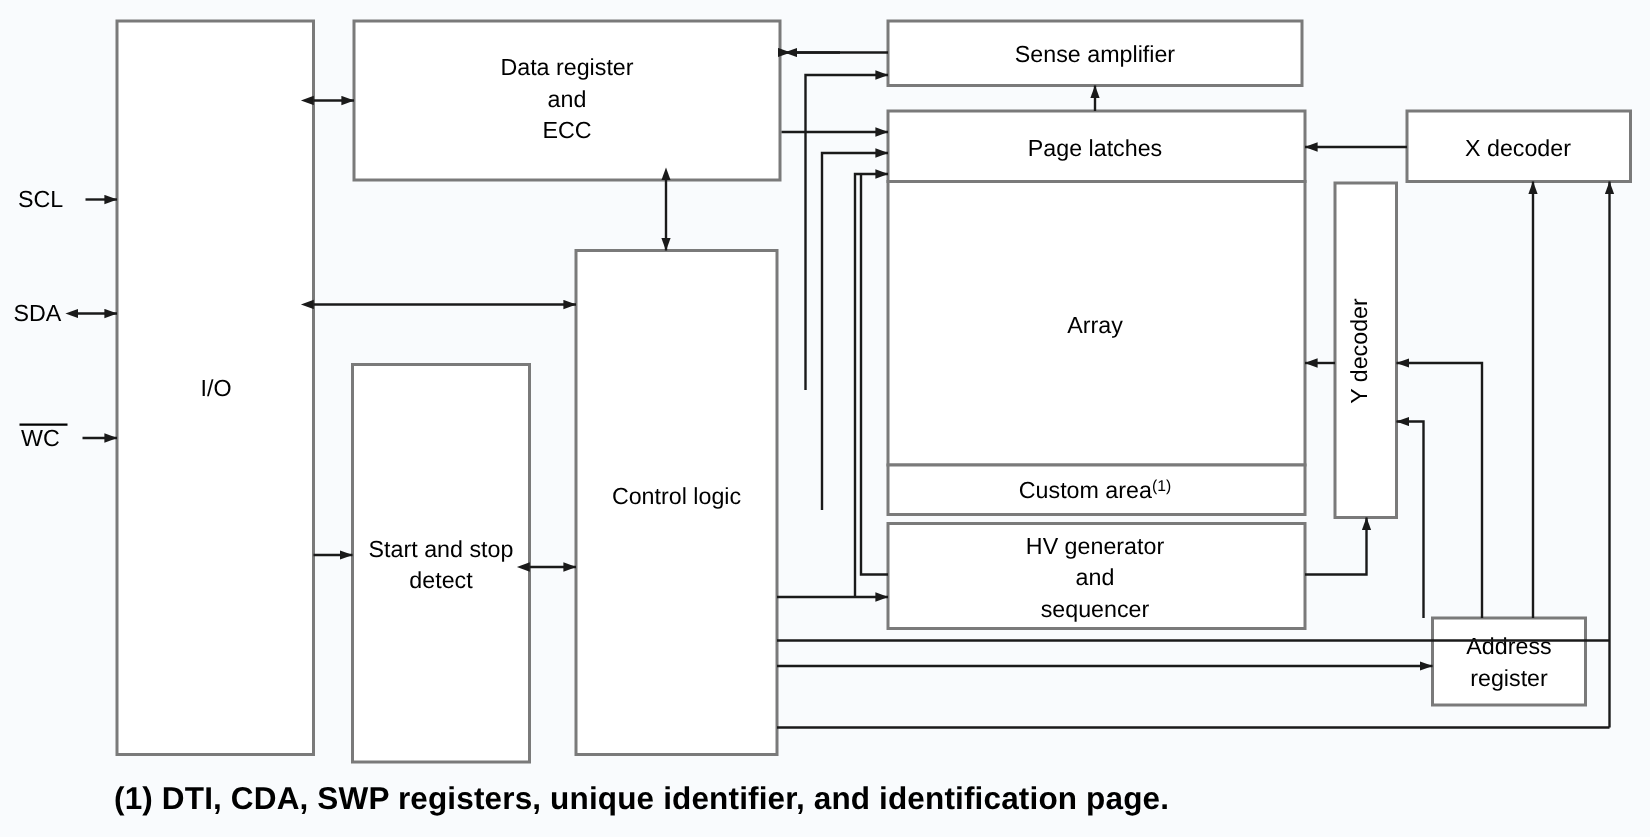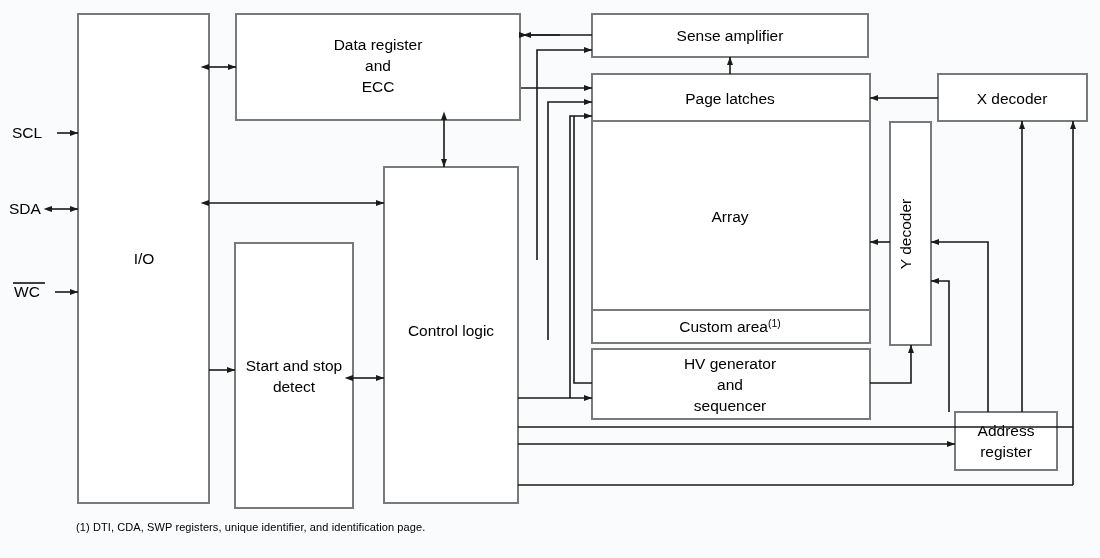--- a/index.html
+++ b/index.html
@@ -5,21 +5,21 @@
   html,body{margin:0;padding:0;background:#f9fbfd;}
   body{width:1100px;height:558px;position:relative;overflow:hidden;
        font-family:"Liberation Sans","DejaVu Sans",sans-serif;}
   #diagram{position:absolute;left:0;top:0;width:1100px;height:558px;}
   .blk{fill:#ffffff;stroke:#7a7a7a;stroke-width:2;}
   .wire{stroke:#1a1a1a;stroke-width:1.6;fill:none;}
   .lbl{font-family:"Liberation Sans","DejaVu Sans",sans-serif;font-size:15.5px;fill:#000;}
   .lbl-c{text-anchor:middle;}
   .sig{font-family:"Liberation Sans","DejaVu Sans",sans-serif;font-size:15.5px;fill:#000;}
   .sup{font-size:10.5px;}
-  .caption{position:absolute;left:76px;top:521px;font-size:11px;font-weight:normal;
+  .caption{position:absolute;left:76px;top:521px;font-size:21px;font-weight:bold;
            color:#000;letter-spacing:0.1px;white-space:nowrap;}
 </style>
 </head>
 <body>
 
 <svg id="diagram" viewBox="0 0 1100 558">
   <defs>
     <marker id="ah" markerWidth="9" markerHeight="9" refX="8.4" refY="3.1" orient="auto" markerUnits="userSpaceOnUse">
       <path d="M0,0 L8.6,3.1 L0,6.2 z" fill="#1a1a1a"></path>
     </marker>

